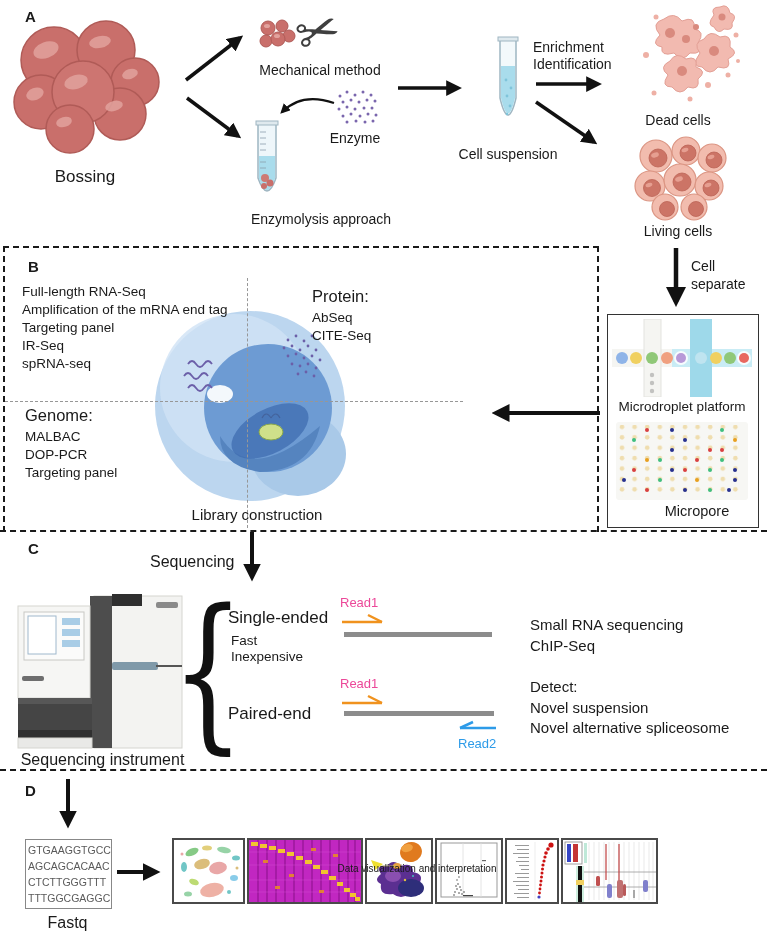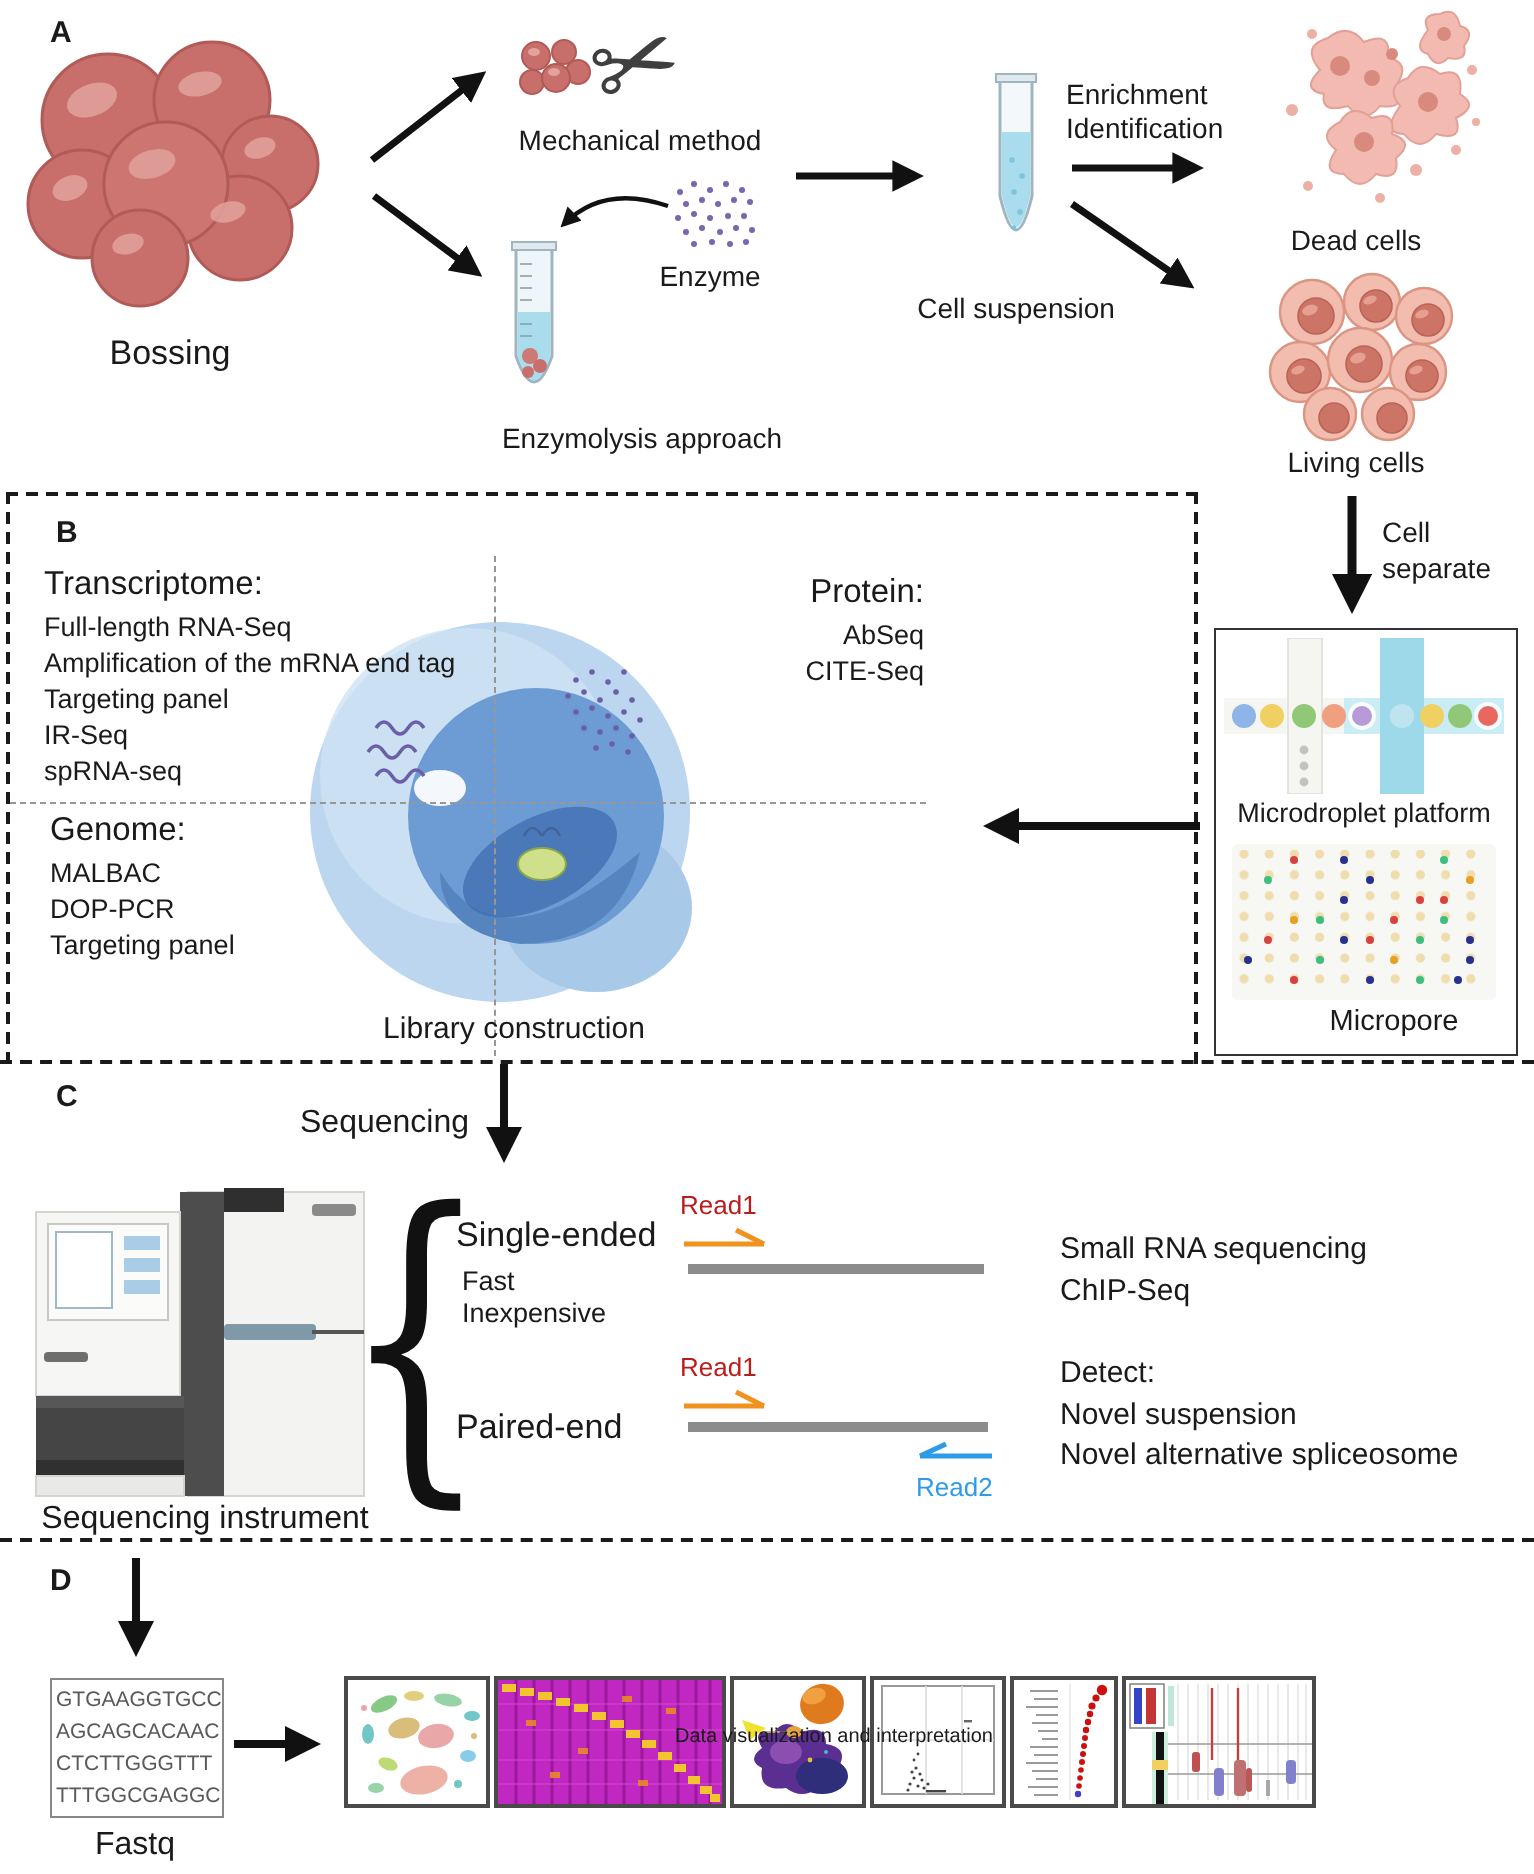--- a/index.html
+++ b/index.html
@@ -1,32 +1,32 @@
 <!DOCTYPE html>
 <html><head>
 <meta charset="utf-8">
 <style>
   html,body{margin:0;padding:0;background:#fff}
   #fig{position:relative;width:767px;height:937px;background:#fff;overflow:hidden;
        font-family:"Liberation Sans",sans-serif;color:#1a1a1a}
   .abs{position:absolute}
   .ctr{text-align:center}
-  .rt{text-align:right}
+  .rt{text-align:left}
   .panel-letter{font-weight:700;font-size:15px}
   .t17{font-size:17px}
   .t16{font-size:16px}
   .t15{font-size:15px;line-height:20.5px}
   .t14{font-size:14px;line-height:17px}
   .t13{font-size:13.5px;line-height:18px}
   .sec-title{font-size:16.5px;margin-bottom:3px}
   .hdash{border-top:2px dashed #1a1a1a}
   .bbox{border:2px dashed #1a1a1a;border-bottom:none}
   .gdash-h{border-top:1.5px dashed #979797}
   .gdash-v{border-left:1.5px dashed #979797}
-  .orange{color:#b91c1c}
+  .orange{color:#ec4899}
   .blue{color:#2D9BE8}
   .bar{background:#8c8c8c;height:5px}
   .solidbox{border:1.5px solid #333;background:#fff}
   .thumb{border:2px solid #4a4a4a;background:#fff;box-sizing:border-box}
   .fastq{border:1.5px solid #888;background:#fff;font-size:10.5px;line-height:16px;
          color:#5a5a5a;overflow:hidden;white-space:nowrap;padding:2px 0 0 2px}
   .brace{font-family:"DejaVu Serif",serif;font-size:128px;font-weight:400;color:#111;
          transform:scaleY(1.32) scaleX(0.9);transform-origin:center}
 </style>
 </head>
@@ -247,21 +247,20 @@
       <circle cx="148" cy="68" r="1.4"></circle>
         <circle cx="156" cy="66" r="1.4"></circle>
         <circle cx="164" cy="70" r="1.4"></circle>
     </g>
   </svg>
 
   <div class="abs gdash-h" style="left:5px;top:401px;width:458px;height:0"></div>
   <div class="abs gdash-v" style="left:247px;top:278px;width:0;height:250px"></div>
 
   <div class="abs" style="left:22px;top:283px">
-    <div class="sec-title">Transcriptome:</div>
     <div class="t13">Full-length RNA-Seq</div>
     <div class="t13">Amplification of the mRNA end tag</div>
     <div class="t13">Targeting panel</div>
     <div class="t13">IR-Seq</div>
     <div class="t13">spRNA-seq</div>
   </div>
 
   <div class="abs" style="left:25px;top:406px">
     <div class="sec-title">Genome:</div>
     <div class="t13">MALBAC</div>

